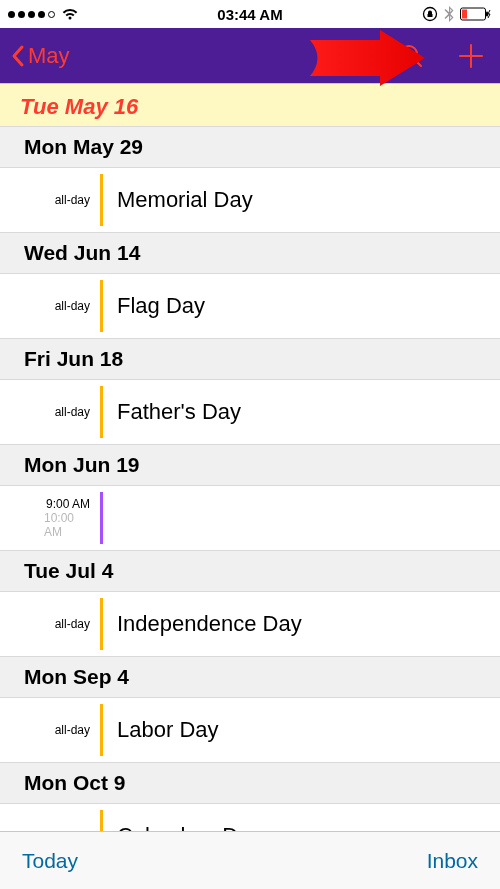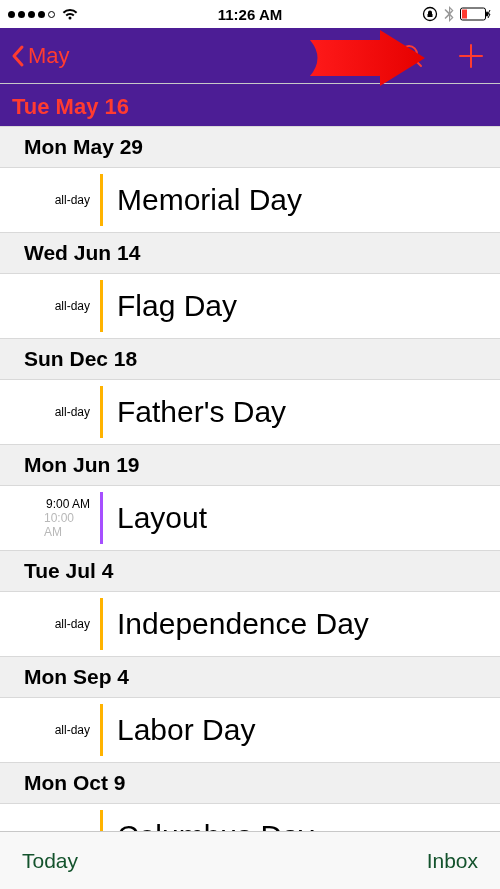--- a/index.html
+++ b/index.html
@@ -9,29 +9,29 @@
   .status-center { position: absolute; left: 0; right: 0; text-align: center; pointer-events: none; }
   .dots { display: flex; gap: 3px; }
   .dot { width: 7px; height: 7px; border-radius: 50%; background: #000; }
   .dot.hollow { background: transparent; border: 1px solid #000; }
   .wifi-icon, .lock-icon, .bt-icon { display: inline-flex; }
   .battery { display: inline-flex; align-items: center; }
   .nav-bar { height: 56px; border-bottom: 1px solid #c8c8c8; display: flex; align-items: center; justify-content: space-between; padding: 0 10px; background: #4c1d95; }
   .nav-left { display: flex; align-items: center; color: #ff3b30; font-size: 22px; }
   .nav-right { display: flex; align-items: center; gap: 34px; padding-right: 6px; }
   .nav-right .icon-btn { color: #ff3b30; display: inline-flex; align-items: center; justify-content: center; }
-  .current-day { background: #4c1d95; padding: 10px 12px 6px; font-size: 22px; font-weight: 700; color: #ff3b30; }
+  .current-day { background: #fef9c3; padding: 10px 20px 6px; font-size: 22px; font-weight: 700; color: #ff3b30; font-style: italic; }
   .section-header { background: #f0f0f0; border-top: 1px solid #d9d9d9; border-bottom: 1px solid #d9d9d9; padding: 8px 24px; font-size: 21px; font-weight: 700; color: #000; }
   .event-row { display: flex; align-items: stretch; min-height: 64px; background: #fff; }
   .time-col { width: 100px; display: flex; flex-direction: column; justify-content: center; align-items: flex-end; padding-right: 10px; font-size: 12px; color: #000; }
   .time-col .t2 { color: #b8b8b8; margin-left: 44px; }
   .color-bar { width: 3px; background: #ffb300; margin: 6px 0; }
   .color-bar.purple { background: #a64fff; }
-  .title-col { flex: 1; display: flex; align-items: center; padding-left: 14px; font-size: 30px; color: #000; border-radius: 8px; }
-  .bottom-bar { position: absolute; bottom: 0; left: 0; right: 0; height: 58px; border-top: 1px solid #c8c8c8; background: #f8f8f8; display: flex; align-items: center; justify-content: space-between; padding: 0 22px; font-size: 21px; color: #14532d; }
+  .title-col { flex: 1; display: flex; align-items: center; padding-left: 14px; font-size: 22px; color: #000; border-radius: 8px; }
+  .bottom-bar { position: absolute; bottom: 0; left: 0; right: 0; height: 58px; border-top: 1px solid #c8c8c8; background: #f8f8f8; display: flex; align-items: center; justify-content: space-between; padding: 0 22px; font-size: 21px; color: #0369a1; }
   .bottom-bar div { cursor: default; }
   .content { height: calc(889px - 28px - 56px - 58px); overflow: hidden; }
   .arrow-annotation { position: absolute; top: 30px; left: 150px; pointer-events: none; z-index: 50; }
 </style>
 </head>
 <body>
 
 <div class="status-bar">
   <div class="status-left">
     <span class="dots">
@@ -40,21 +40,21 @@
         <span class="dot"></span>
         <span class="dot"></span>
         <span class="dot hollow"></span>
     </span>
     <span class="wifi-icon">
       <svg width="18" height="14" viewBox="0 0 18 14">
           <path d="M9 12.5a1.5 1.5 0 100-3 1.5 1.5 0 000 3zM4.5 7.8a6.4 6.4 0 019 0l-1.4 1.4a4.4 4.4 0 00-6.2 0L4.5 7.8zM1.7 5a10.4 10.4 0 0114.6 0l-1.4 1.4a8.4 8.4 0 00-11.8 0L1.7 5z" fill="#000"></path>
         </svg>
     </span>
   </div>
-  <div class="status-center">11:26 AM</div>
+  <div class="status-center">03:44 AM</div>
   <div class="status-right">
     <span class="lock-icon">
       <svg width="16" height="16" viewBox="0 0 16 16">
           <circle cx="8" cy="8" r="6.5" fill="none" stroke="#000" stroke-width="1.3"></circle>
           <path d="M6 8V6.5a2 2 0 114 0V8h.5v3h-5V8H6z" fill="#000"></path>
         </svg>
     </span>
     <span class="bt-icon">
       <svg width="10" height="16" viewBox="0 0 10 16">
           <path d="M5 0v6.3L1.5 3 .5 4 4.3 8 .5 12l1 1L5 9.7V16l4.5-4.5L6.4 8l3.1-3.5L5 0zm1.2 2.8L7.8 4.5 6.2 6.1V2.8zm0 10.4V9.9l1.6 1.6-1.6 1.7z" fill="#999"></path>
@@ -120,37 +120,36 @@
 
   <div class="section-header">Wed  Jun 14</div>
   <div class="event-row">
     <div class="time-col">
         <span>all-day</span>
       </div>
     <div class="color-bar"></div>
     <div class="title-col">Flag Day</div>
   </div>
 
-  <div class="section-header">Sun  Dec 18</div>
+  <div class="section-header">Fri  Jun 18</div>
   <div class="event-row">
     <div class="time-col">
         <span>all-day</span>
       </div>
     <div class="color-bar"></div>
     <div class="title-col">Father's Day</div>
   </div>
 
   <div class="section-header">Mon  Jun 19</div>
   <div class="event-row">
     <div class="time-col">
       <span>9:00 AM</span>
       <span class="t2">10:00 AM</span>
     </div>
     <div class="color-bar purple"></div>
-    <div class="title-col">Layout</div>
   </div>
 
   <div class="section-header">Tue  Jul 4</div>
   <div class="event-row">
     <div class="time-col">
         <span>all-day</span>
       </div>
     <div class="color-bar"></div>
     <div class="title-col">Independence Day</div>
   </div>

